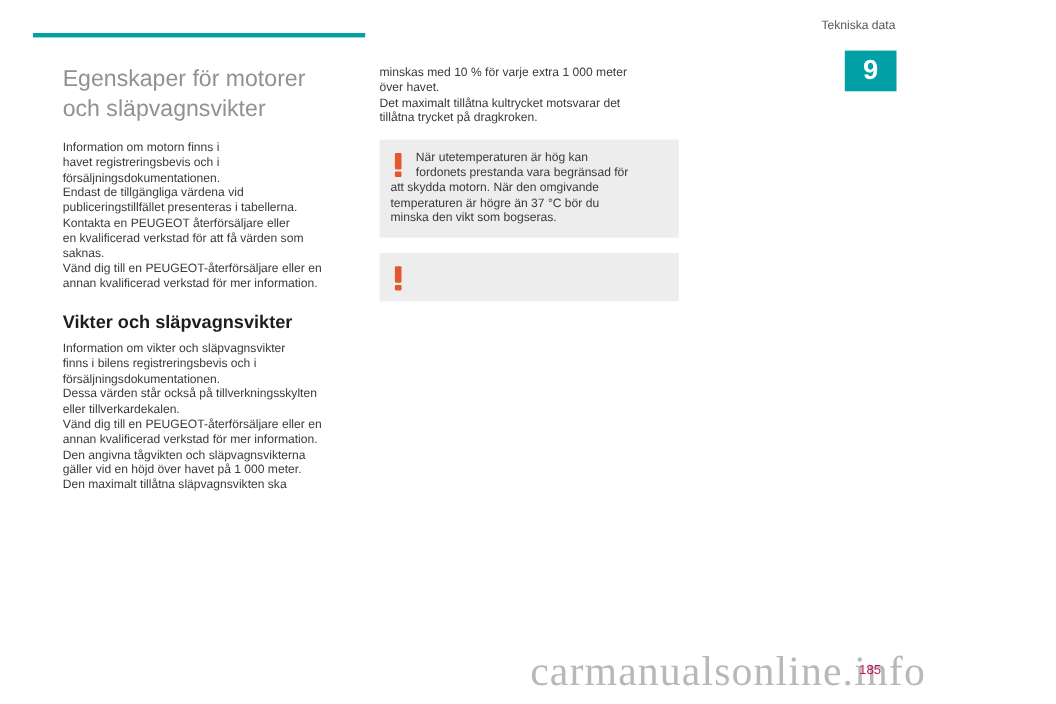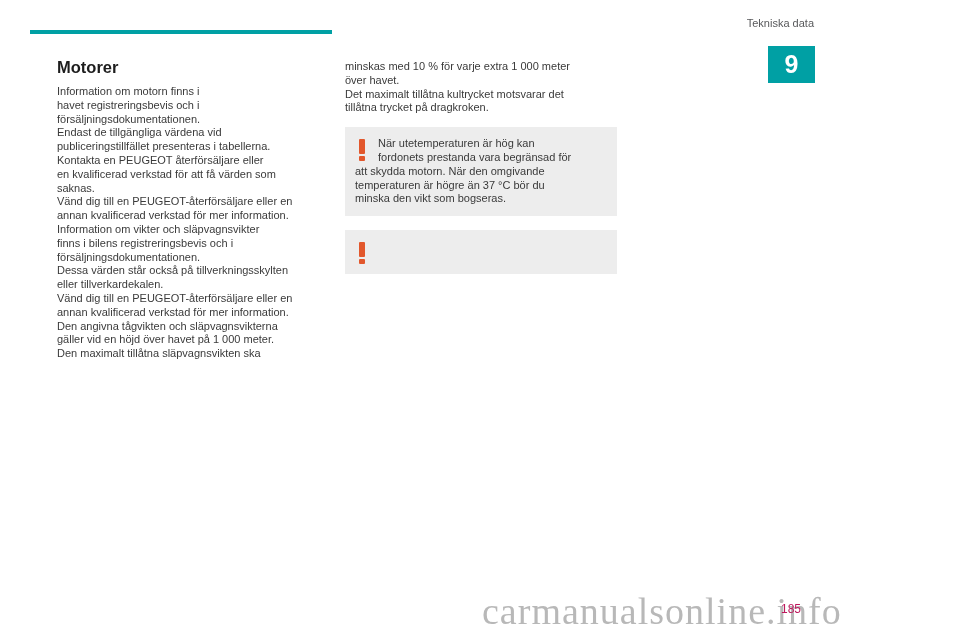--- a/index.html
+++ b/index.html
@@ -69,36 +69,38 @@
 
   <div class="top-rule"></div>
 
   <div class="header-label">Tekniska data</div>
 
   <div class="chapter-tab">
     <span>9</span>
   </div>
 
   <div class="col col-left">
+    <h1 class="title">Egenskaper för motorer
+och släpvagnsvikter</h1>
 
-    <h2 class="h2">Motorer</h2>
 
     <p class="body">Information om motorn finns i
 havet registreringsbevis och i
 försäljningsdokumentationen.
 Endast de tillgängliga värdena vid
 publiceringstillfället presenteras i tabellerna.
 Kontakta en PEUGEOT återförsäljare eller
 en kvalificerad verkstad för att få värden som
 saknas.</p>
 
 
     <p class="body">Vänd dig till en PEUGEOT-återförsäljare eller en
 annan kvalificerad verkstad för mer information.</p>
 
+    <h2 class="h2 second">Vikter och släpvagnsvikter</h2>
 
     <p class="body">Information om vikter och släpvagnsvikter
 finns i bilens registreringsbevis och i
 försäljningsdokumentationen.
 Dessa värden står också på tillverkningsskylten
 eller tillverkardekalen.
 Vänd dig till en PEUGEOT-återförsäljare eller en
 annan kvalificerad verkstad för mer information.
 Den angivna tågvikten och släpvagnsvikterna
 gäller vid en höjd över havet på 1 000 meter.

